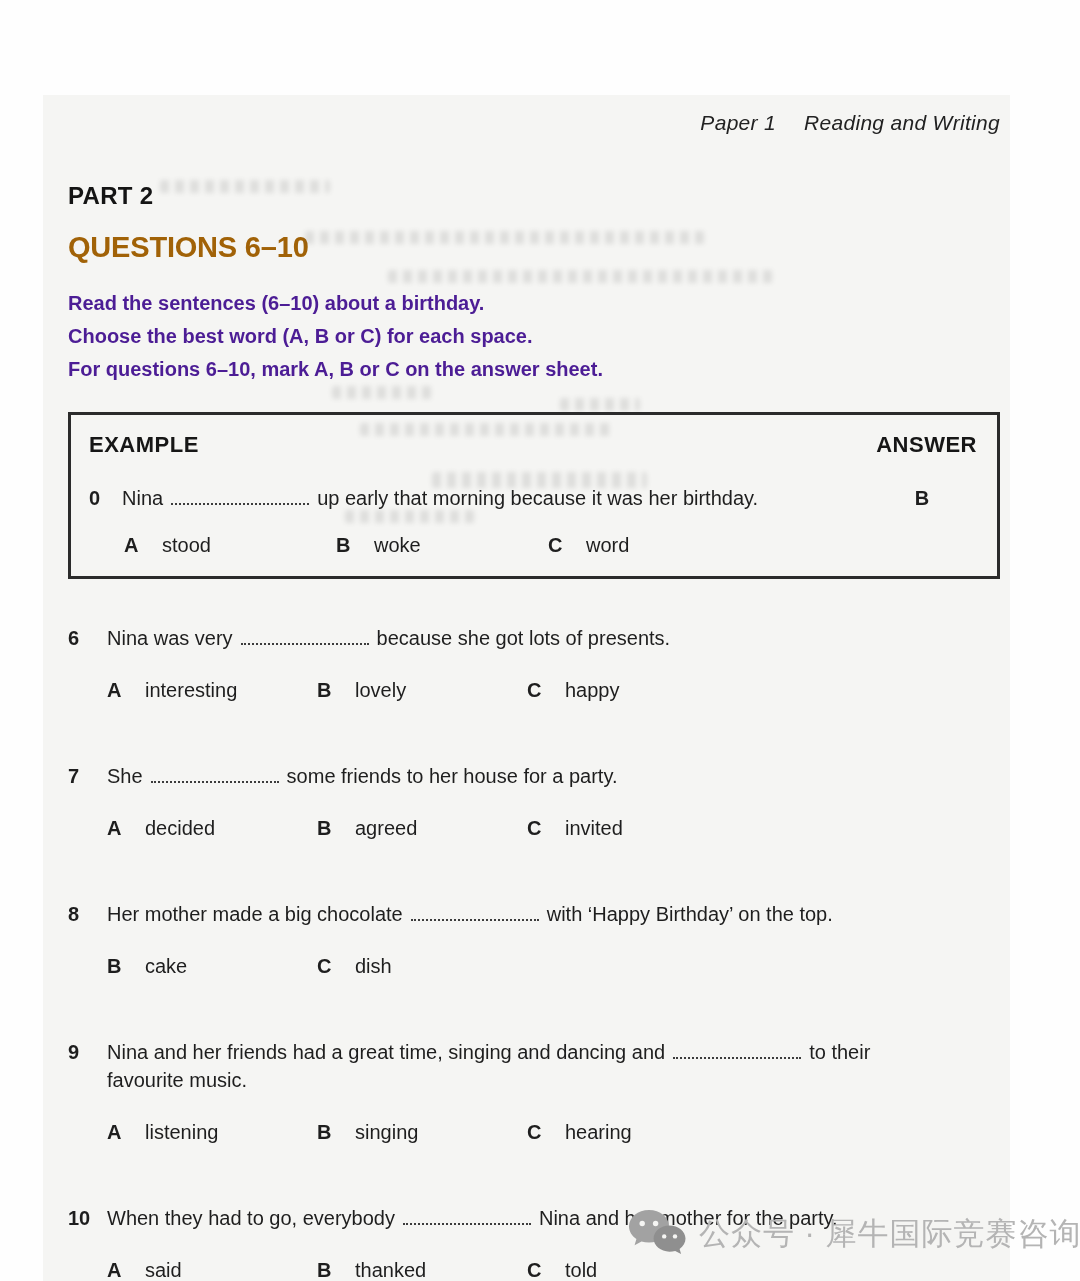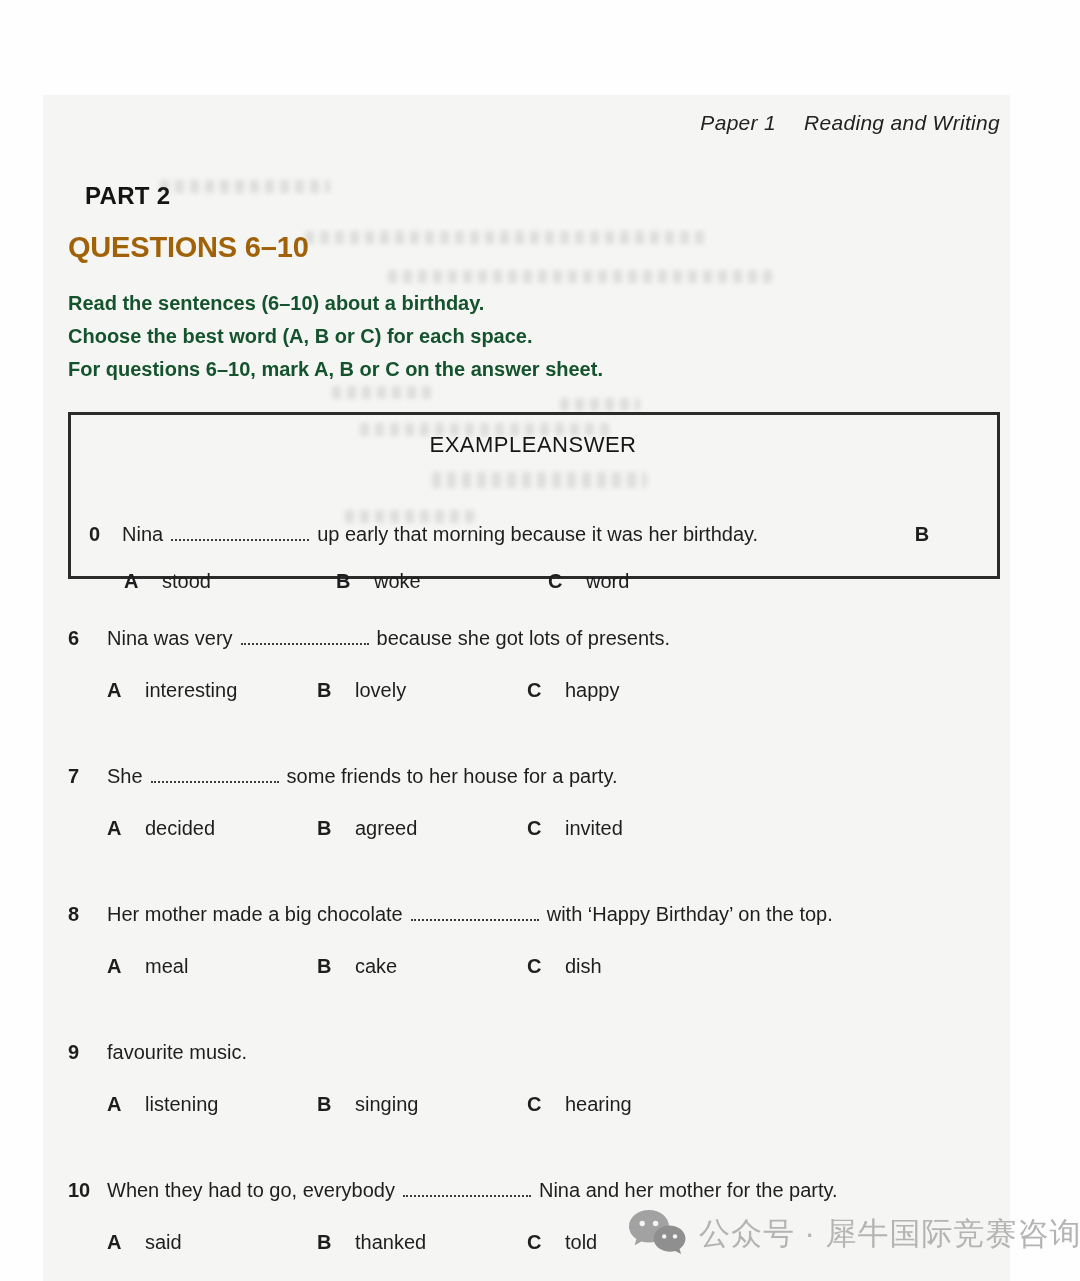--- a/index.html
+++ b/index.html
@@ -17,41 +17,41 @@
     padding:16px 10px 0 25px;color:#1e1e1e;
   }
 
   .running-head{
     text-align:right;font-style:italic;font-size:21px;color:#222;
     letter-spacing:.3px;
   }
   .running-head .title{margin-left:28px;}
 
   .part-heading{
-    margin:47px 0 0 17px;font-size:24px;font-weight:bold;color:#141414;
+    margin:47px 0 0 0;font-size:24px;font-weight:bold;color:#141414;
     letter-spacing:.3px;
   }
   .questions-heading{
     margin:21px 0 0 0;font-size:29px;font-weight:bold;color:#a16207;
     letter-spacing:-.2px;
   }
 
-  .instructions{margin-top:23px;font-weight:bold;font-size:20px;color:#14532d;}
+  .instructions{margin-top:23px;font-weight:bold;font-size:20px;color:#4c1d95;}
   .instructions p{margin:0;line-height:33px;}
 
   
   .example-box{
     margin-top:26px;border:3px solid #2b2b2b;height:167px;box-sizing:border-box;
     padding:17px 20px 0 18px;position:relative;background:transparent;
   }
-  .ex-head{display:flex;justify-content:center;font-weight:normal;
+  .ex-head{display:flex;justify-content:space-between;font-weight:bold;
     font-size:22px;color:#161616;letter-spacing:.5px;}
   .ex-row{display:flex;align-items:baseline;margin-top:29px;font-size:20px;}
   .ex-row .exnum{width:33px;font-weight:bold;}
-  .ex-row .extext{flex:1;margin-top:36px;}
+  .ex-row .extext{flex:1;}
   .ex-row .exanswer{width:110px;text-align:center;font-weight:bold;}
 
   .blank{
     display:inline-block;width:138px;height:13px;margin:0 8px;
     border-bottom:2px dotted #3c3c3c;vertical-align:baseline;
   }
   .blank.short{width:128px;}
 
   .opts{display:flex;margin-top:24px;font-size:20px;}
   .opt{width:210px;}
@@ -161,30 +161,32 @@
       </div>
 
       <div class="question">
         <div class="qnum">8</div>
         <div class="qbody">
           <div class="qline">
             <span>Her mother made a big chocolate</span><span class="blank short"></span><span>with ‘Happy Birthday’ on the top.</span>
           </div>
           <div class="qline2"></div>
           <div class="opts">
-            <div class="opt"><span class="letter">A</span><span>meal</span></div>
             <div class="opt"><span class="letter">B</span><span>cake</span></div>
             <div class="opt"><span class="letter">C</span><span>dish</span></div>
           </div>
         </div>
       </div>
 
       <div class="question">
         <div class="qnum">9</div>
         <div class="qbody">
+          <div class="qline">
+            <span>Nina and her friends had a great time, singing and dancing and</span><span class="blank short"></span><span>to their</span>
+          </div>
           <div class="qline2">favourite music.</div>
           <div class="opts">
             <div class="opt"><span class="letter">A</span><span>listening</span></div>
             <div class="opt"><span class="letter">B</span><span>singing</span></div>
             <div class="opt"><span class="letter">C</span><span>hearing</span></div>
           </div>
         </div>
       </div>
 
       <div class="question">

